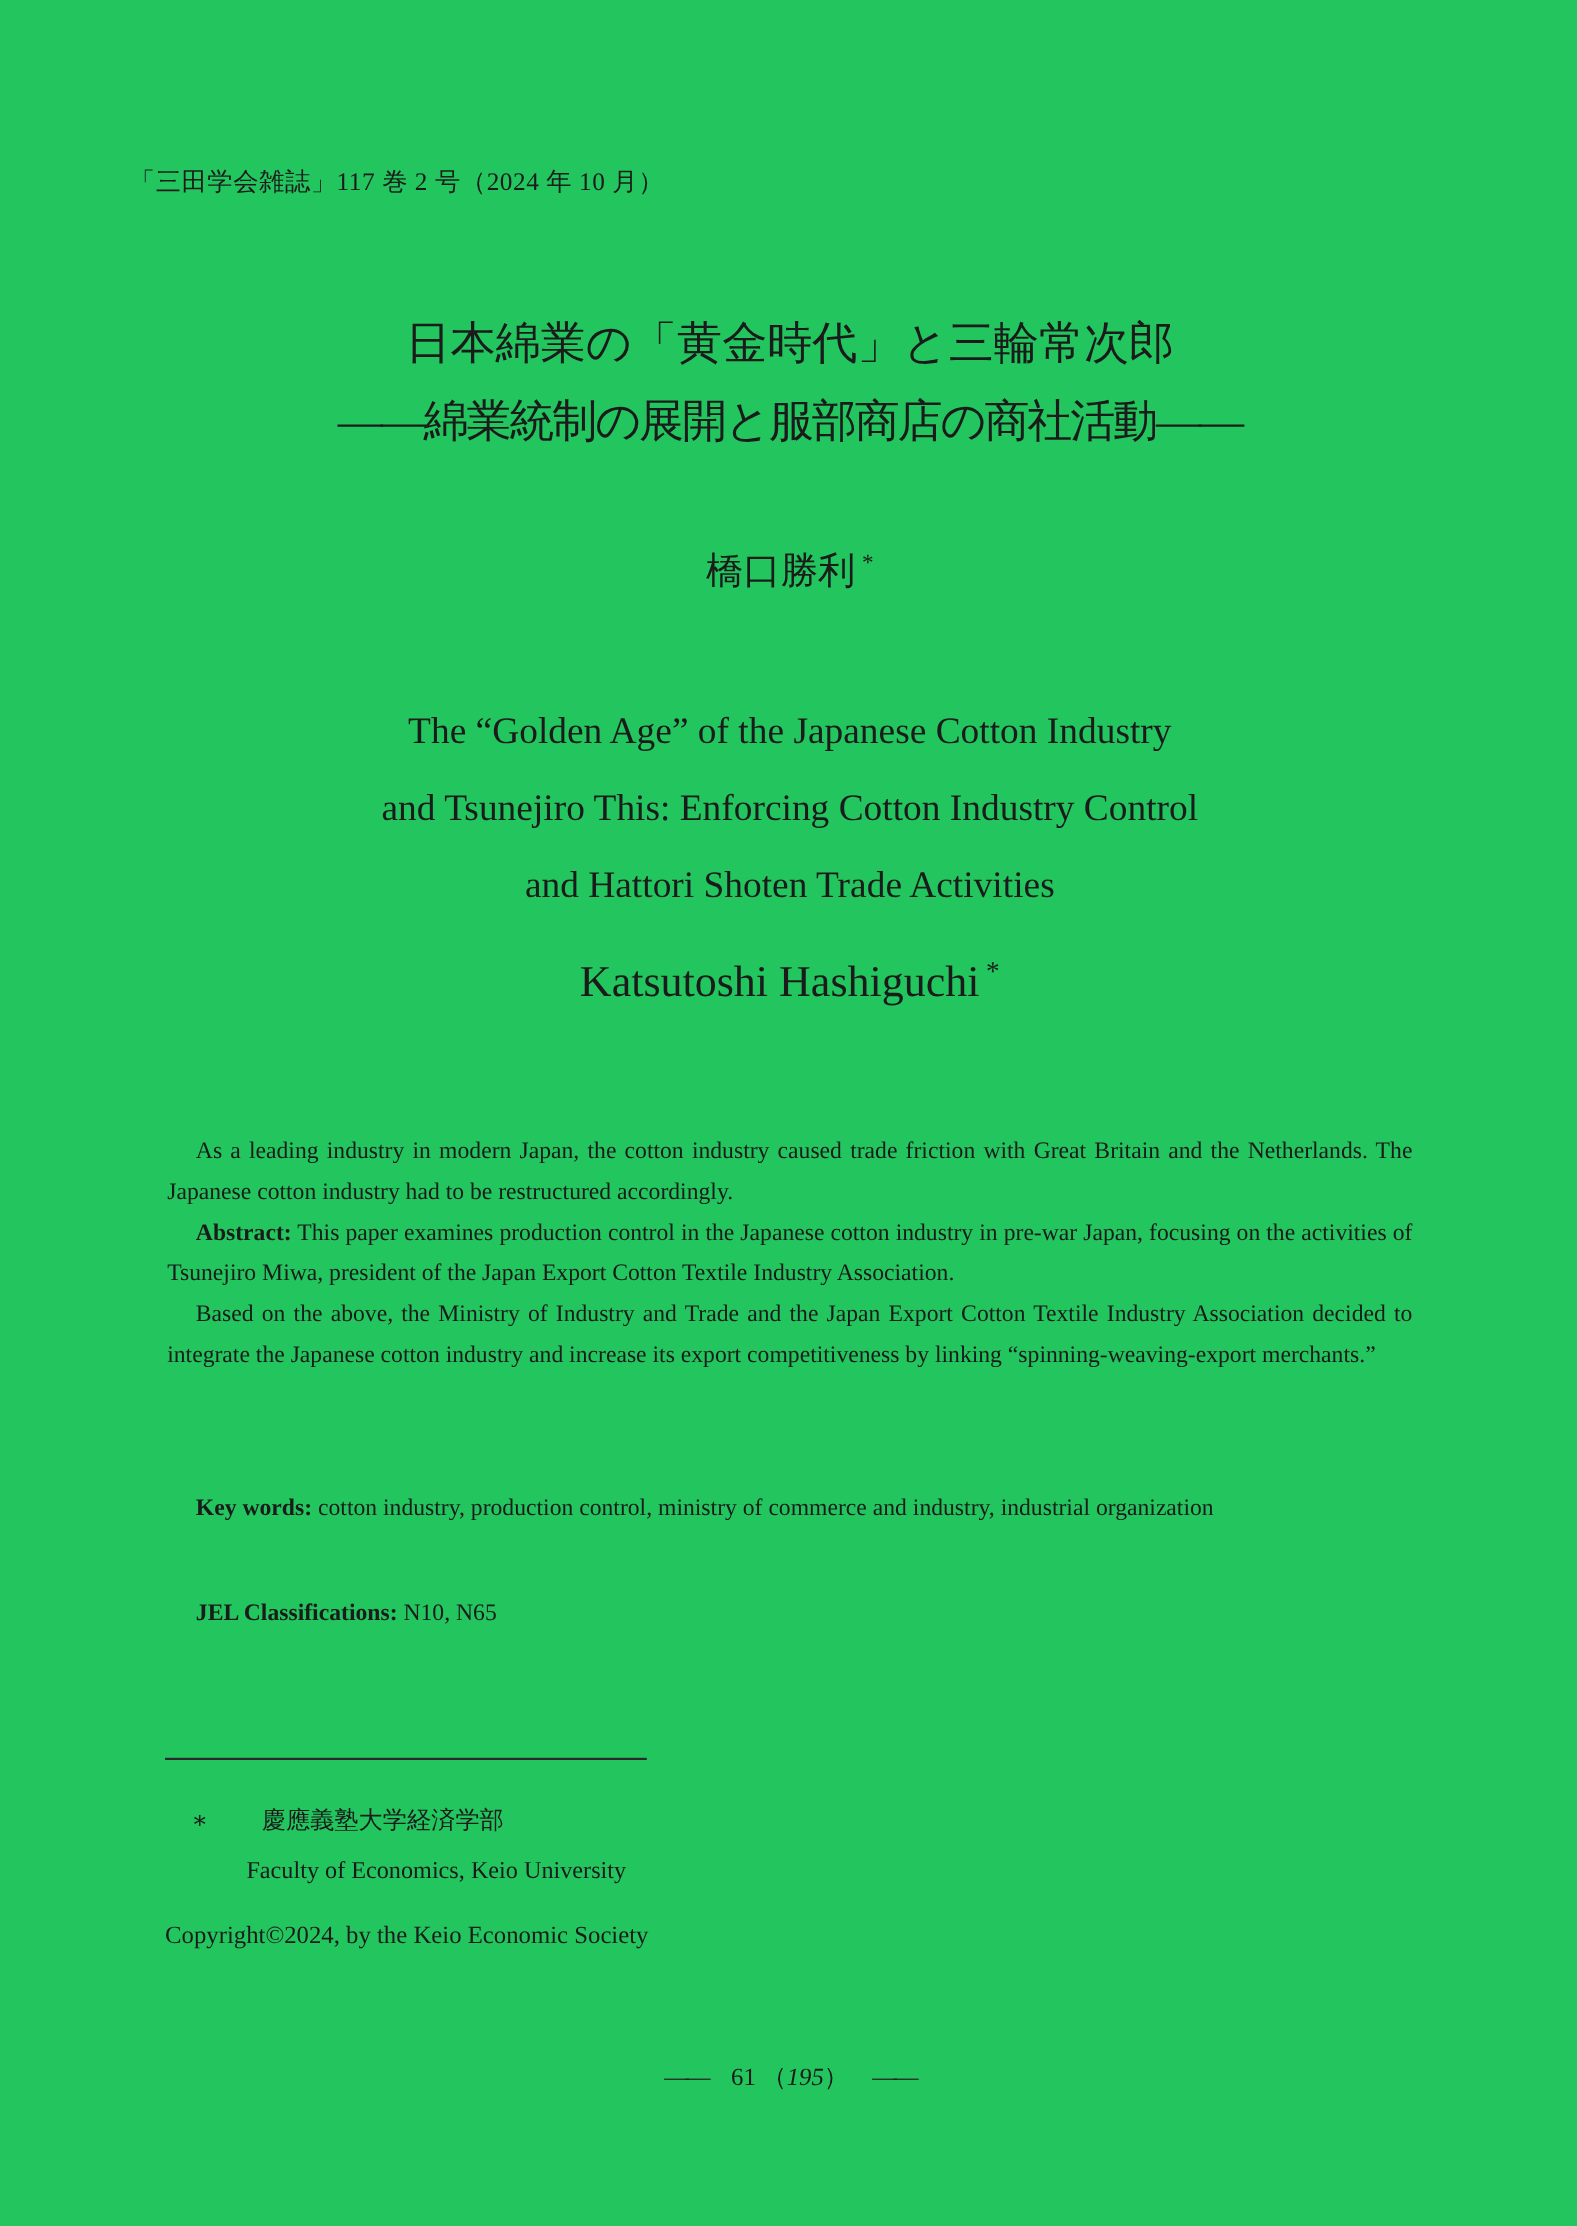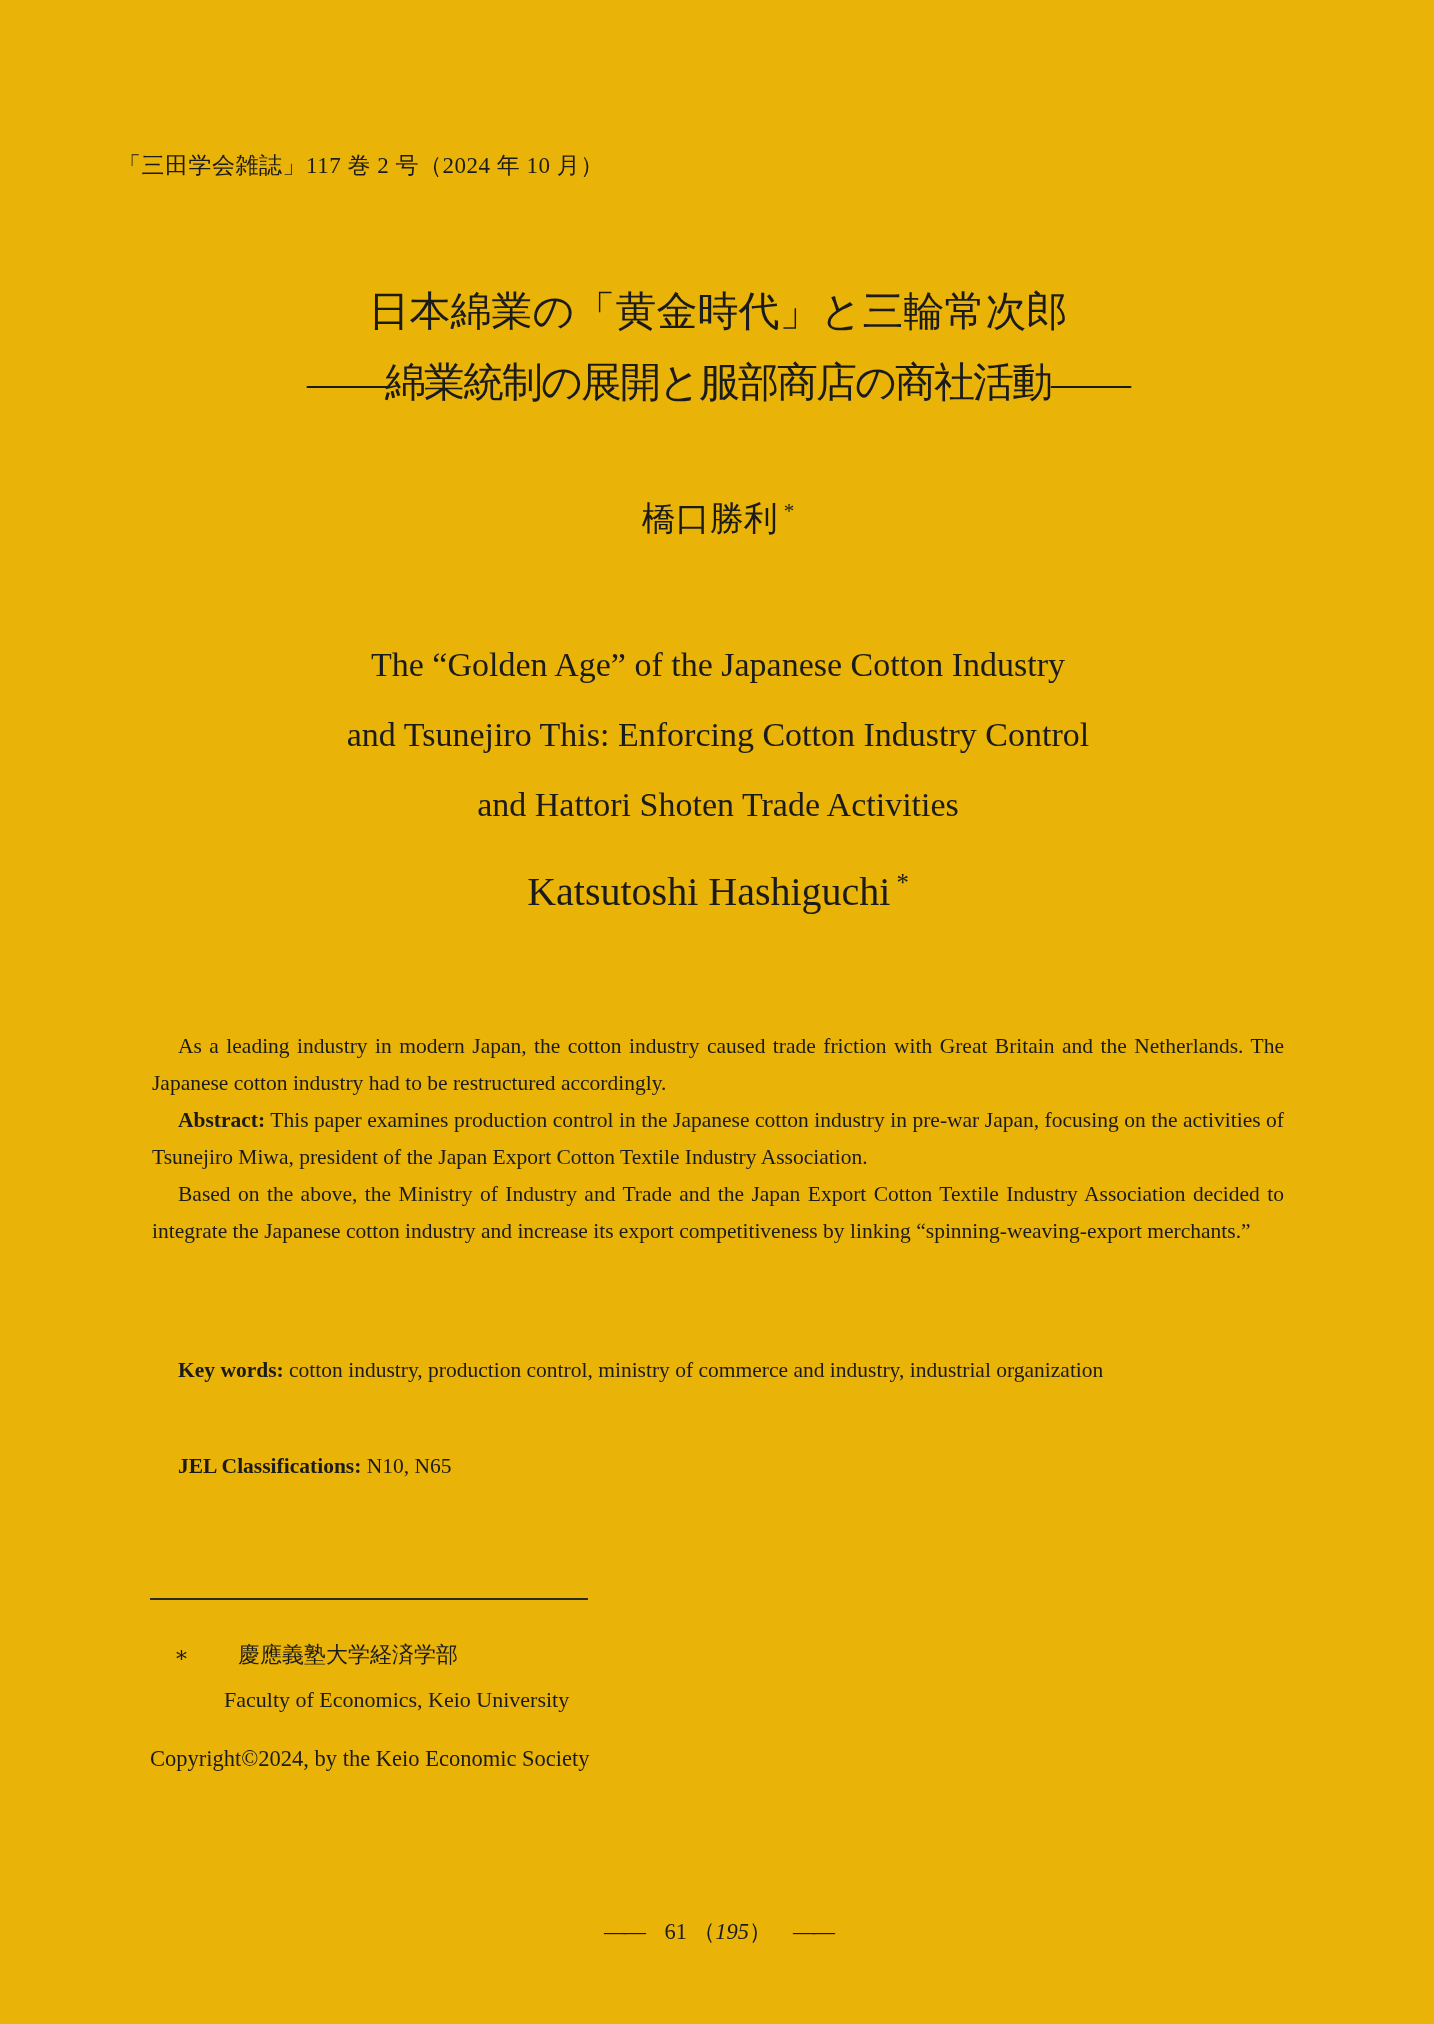--- a/index.html
+++ b/index.html
@@ -1,21 +1,21 @@
 <!DOCTYPE html>
 <html><head>
 <meta charset="utf-8">
 <style>
   html, body { margin: 0; padding: 0; background: #e8e8e8; }
   .page {
     position: relative;
     width: 1434px;
     height: 2024px;
     margin: 0 auto;
-    background: #eab308;
+    background: #22c55e;
     font-family: "Liberation Serif", "DejaVu Serif", serif;
     color: #1b1b1b;
     overflow: hidden;
   }
   .journal-header {
     position: absolute;
     left: 118px;
     top: 150px;
     font-size: 23px;
     letter-spacing: 0.5px;
@@ -117,21 +117,21 @@
   .copyright {
     position: absolute;
     left: 150px;
     top: 1746px;
     font-size: 22.5px;
     white-space: nowrap;
   }
   .page-footer {
     position: absolute;
     left: 152px;
-    top: 1916px;
+    top: 1872px;
     width: 1132px;
     text-align: center;
     font-size: 22.5px;
   }
   .page-footer .dash { letter-spacing: -3px; margin: 0 16px; }
   .page-footer .italic-num { font-style: italic; }
 </style>
 </head>
 <body>
 

